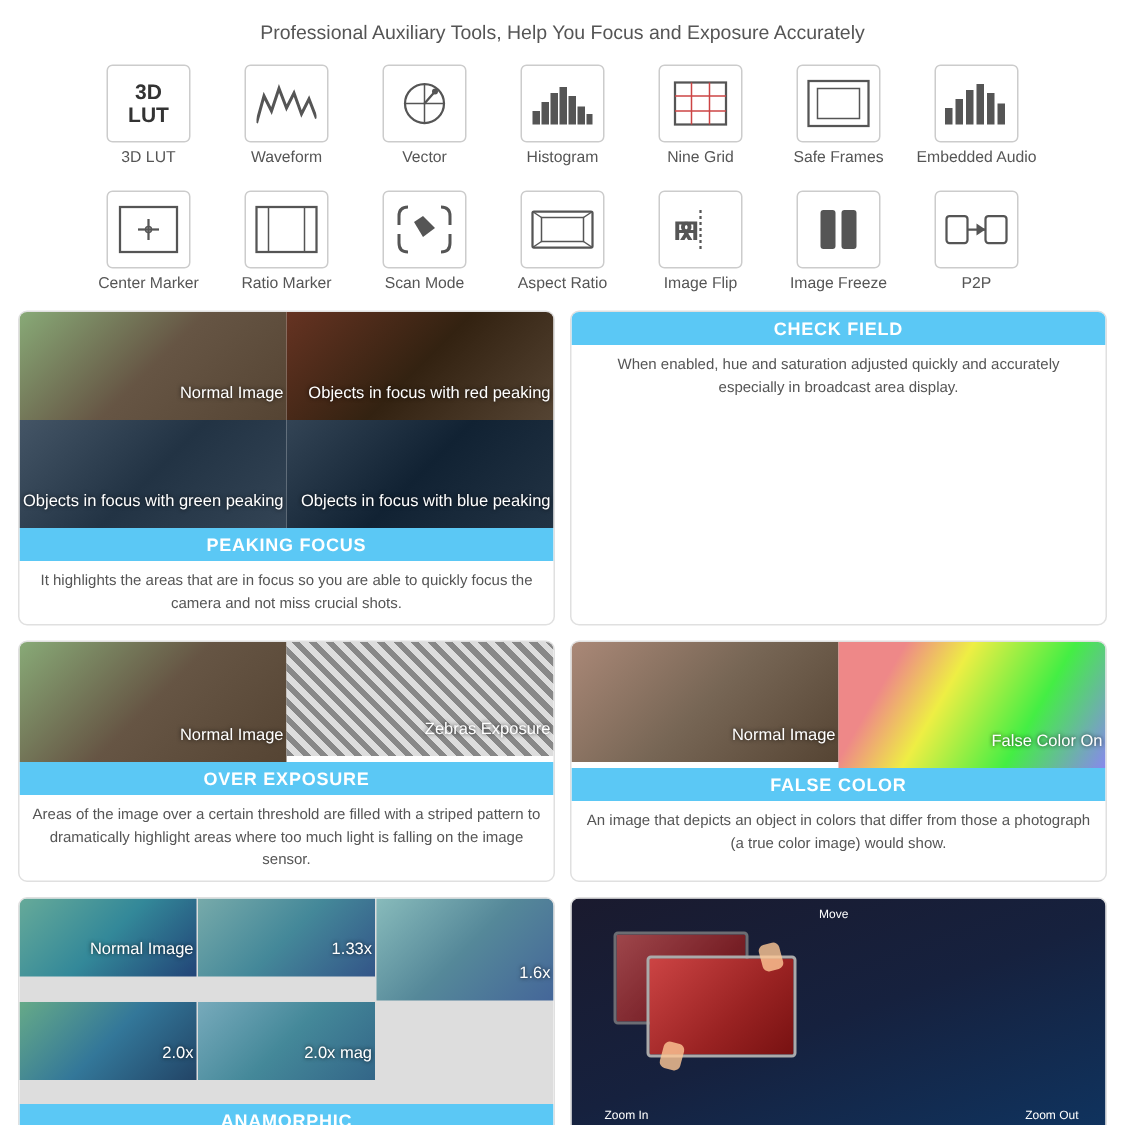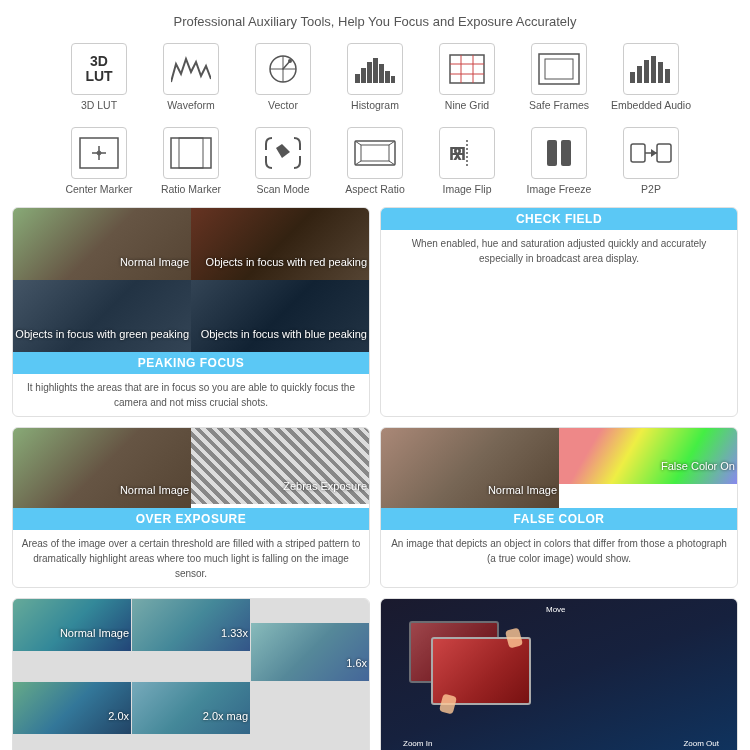--- a/index.html
+++ b/index.html
@@ -371,37 +371,37 @@
     </div>
     <div class="feature-title-bar">OVER EXPOSURE</div>
     <div class="feature-desc">Areas of the image over a certain threshold are filled with a striped pattern to dramatically highlight areas where too much light is falling on the image sensor.</div>
   </div>
 
   <div class="feature-card">
     <div class="feature-images">
       <div class="feature-img img-false-normal" style="height:80px;">
         <span class="feature-img-label">Normal Image</span>
       </div>
-      <div class="feature-img" style="height:56px; background: linear-gradient(120deg, #e88 20%, #ee4 40%, #4e4 70%, #88e 100%);">
+      <div class="feature-img" style="height:84px; background: linear-gradient(120deg, #e88 20%, #ee4 40%, #4e4 70%, #88e 100%);">
         <span class="feature-img-label">False Color On</span>
       </div>
     </div>
     <div class="feature-title-bar">FALSE COLOR</div>
     <div class="feature-desc">An image that depicts an object in colors that differ from those a photograph (a true color image) would show.</div>
   </div>
 
   <div class="feature-card">
     <div style="display:grid; grid-template-columns:1fr 1fr 1fr; grid-template-rows:1fr 1fr; gap:1px; background:#ddd;">
       <div class="feature-img img-ana-1" style="height:52px;">
         <span class="feature-img-label">Normal Image</span>
       </div>
       <div class="feature-img img-ana-2" style="height:52px;text-decoration:underline;">
         <span class="feature-img-label">1.33x</span>
       </div>
-      <div class="feature-img img-ana-3" style="height:58px;margin-top:24px;">
+      <div class="feature-img img-ana-3" style="height:68px;">
         <span class="feature-img-label">1.6x</span>
       </div>
       <div class="feature-img img-ana-4" style="height:52px;text-decoration:underline;">
         <span class="feature-img-label">2.0x</span>
       </div>
       <div class="feature-img img-ana-5" style="height:52px;">
         <span class="feature-img-label">2.0x mag</span>
       </div>
     </div>
     <div class="feature-title-bar">ANAMORPHIC</div>

